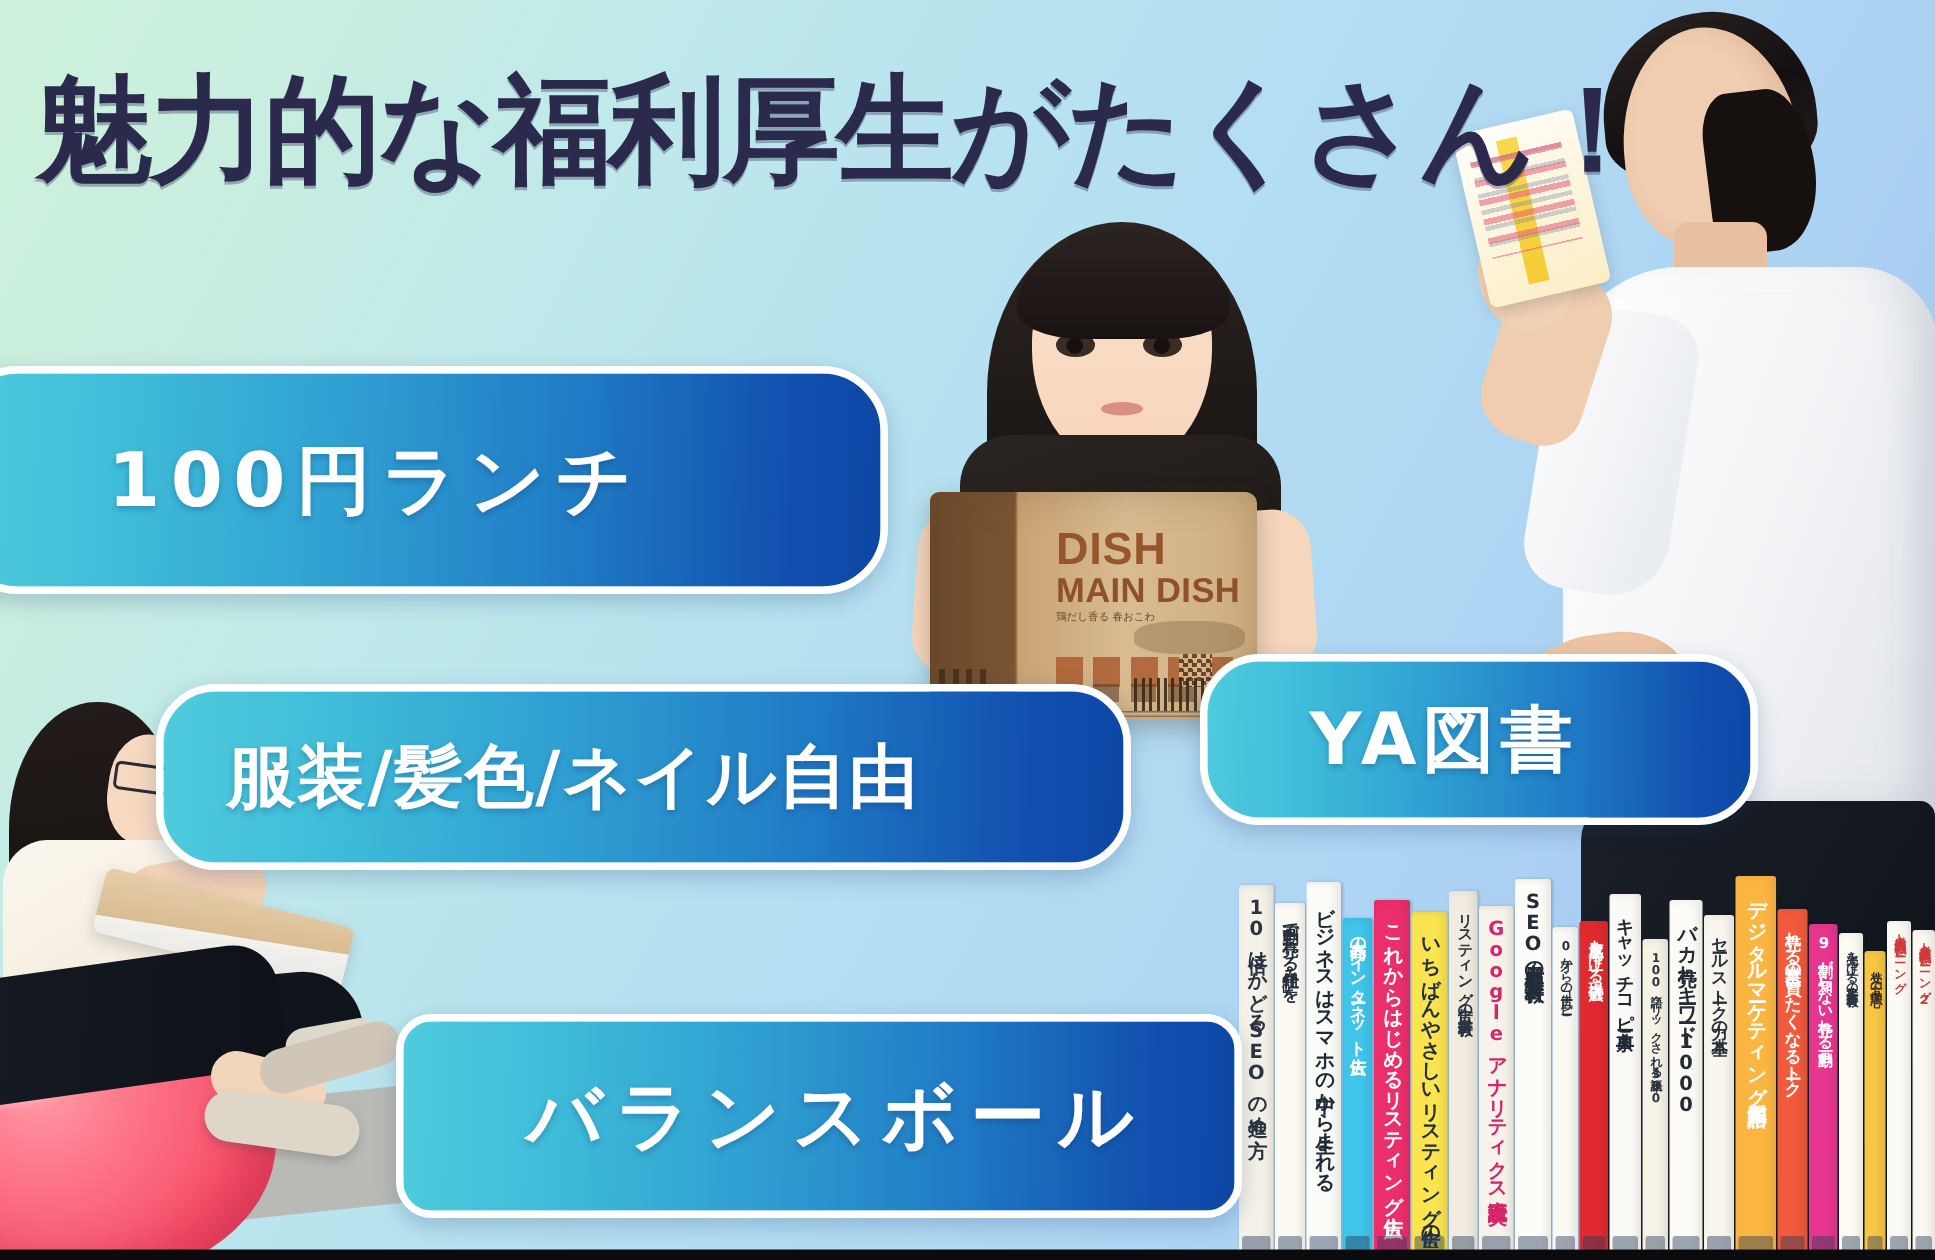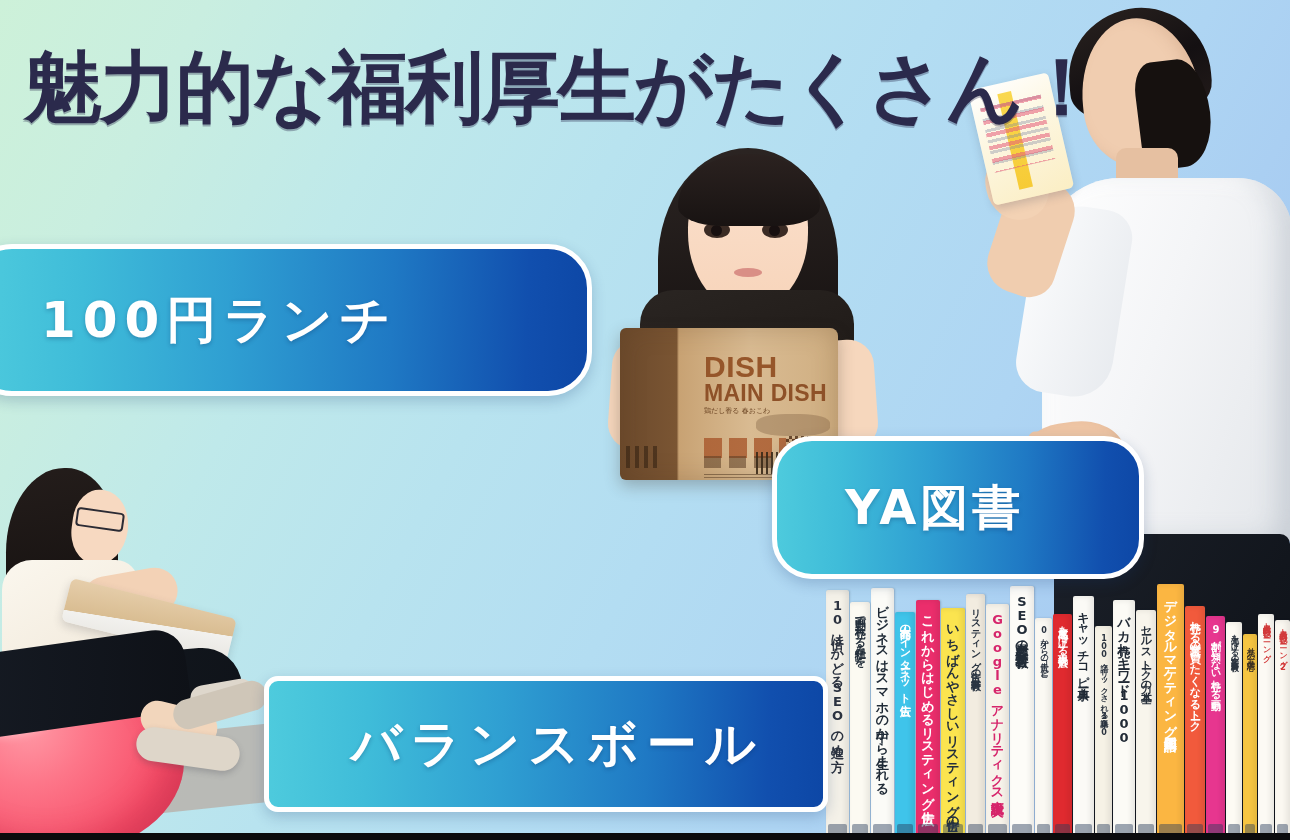--- a/index.html
+++ b/index.html
@@ -256,26 +256,26 @@
     background:linear-gradient(92deg,#4ecbdd 0%, #3fbcd9 18%, #2f9fd2 42%, #1f79c4 68%, #114fae 90%, #0d47a6 100%);
     box-shadow:0 5px 14px rgba(25,55,110,.22);
     box-sizing:border-box;
   }
   .pill .pill-label{
     color:#ffffff;font-family:"DejaVu Sans","Liberation Sans",sans-serif;
     font-weight:900;white-space:nowrap;
     text-shadow:0 2px 4px rgba(10,40,90,.28);
   }
   #pill-lunch{left:-32px;top:244px;width:624px;height:152px;border-radius:44px;}
-  #pill-lunch .pill-label{font-size:50px;letter-spacing:7px;margin-left:68px;}
+  #pill-lunch .pill-label{font-size:50px;letter-spacing:7px;margin-left:99px;}
   #pill-dress{left:104px;top:456px;width:650px;height:124px;border-radius:40px;}
   #pill-dress .pill-label{font-size:46px;letter-spacing:1px;margin-left:42px;}
-  #pill-books{left:772px;top:436px;width:372px;height:143px;border-radius:40px;}
+  #pill-books{left:800px;top:436px;width:372px;height:114px;border-radius:40px;}
   #pill-books .pill-label{font-size:48px;letter-spacing:4px;margin-left:68px;}
-  #pill-ball{left:264px;top:676px;width:564px;height:136px;border-radius:14px;}
+  #pill-ball{left:264px;top:676px;width:564px;height:136px;border-radius:24px;}
   #pill-ball .pill-label{font-size:50px;letter-spacing:8px;margin-left:82px;}
 
   .bottom-bar{position:absolute;left:0;bottom:0;width:1290px;height:7px;background:#0b0b0d;}
 </style>
 </head>
 <body>
 
 <div id="stage">
 
   <div class="man">
@@ -433,20 +433,23 @@
         <span class="logo"></span>
       </div>
     </div>
 
   <div class="headline">魅力的な福利厚生がたくさん！</div>
 
   <div class="pill" id="pill-lunch">
     <span class="pill-label">100円ランチ</span>
   </div>
 
+  <div class="pill" id="pill-dress">
+    <span class="pill-label">服装/髪色/ネイル自由</span>
+  </div>
 
   <div class="pill" id="pill-books">
     <span class="pill-label">YA図書</span>
   </div>
 
   <div class="pill" id="pill-ball">
     <span class="pill-label">バランスボール</span>
   </div>
 
   <div class="bottom-bar"></div>

